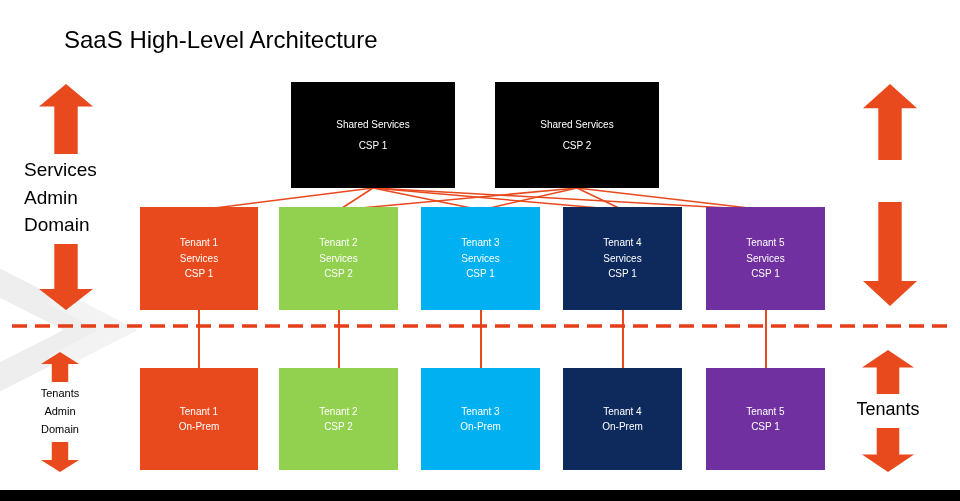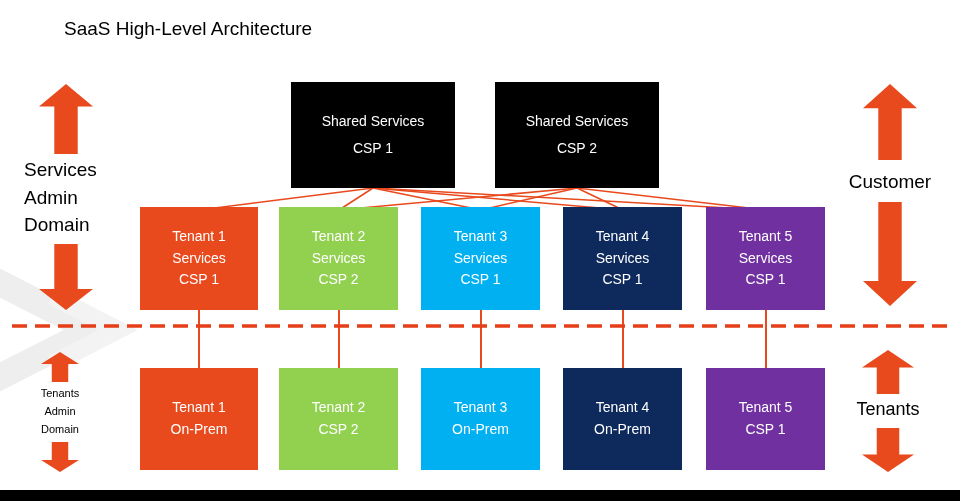--- a/index.html
+++ b/index.html
@@ -1,20 +1,20 @@
 <!DOCTYPE html>
 <html><head>
 <meta charset="utf-8">
 <style>
   html,body{margin:0;padding:0;background:#ffffff;}
   .canvas{position:relative;width:960px;height:501px;background:#ffffff;
           font-family:"Liberation Sans",sans-serif;overflow:hidden;}
-  .title{position:absolute;left:64px;top:18px;font-size:19px;color:#000;}
+  .title{position:absolute;left:64px;top:26px;font-size:24px;color:#000;}
   .box{position:absolute;display:flex;flex-direction:column;justify-content:center;
-       align-items:center;text-align:center;color:#fff;font-size:14px;z-index:3;}
+       align-items:center;text-align:center;color:#fff;font-size:10px;z-index:3;}
   .box span{display:block;line-height:1.55;}
   .shared-gap{margin-top:5px;}
   .svg-overlay{position:absolute;left:0;top:0;width:960px;height:501px;z-index:2;pointer-events:none;}
   .watermark{position:absolute;left:0;top:0;width:960px;height:501px;z-index:1;pointer-events:none;}
   .arrow{position:absolute;z-index:3;}
   .label{position:absolute;color:#000;z-index:4;}
   .label-large{font-size:19px;line-height:1.45;}
   .label-small{font-size:11px;line-height:1.65;text-align:center;}
   .label-center{text-align:center;}
   .bottom-bar{position:absolute;left:0;top:490px;width:960px;height:11px;background:#000;z-index:5;}
@@ -129,21 +129,20 @@
     <div>Admin</div>
     <div>Domain</div>
   </div>
   <svg class="arrow" style="left:41px;top:442px;width:38px;height:30px;" viewBox="0 0 60 100" preserveAspectRatio="none">
     <polygon points="30,100 60,60 43,60 43,0 17,0 17,60 0,60" style="fill: rgb(232, 73, 29);"></polygon>
   </svg>
 
   <svg class="arrow" style="left:863px;top:84px;width:54px;height:76px;" viewBox="0 0 60 100" preserveAspectRatio="none">
     <polygon points="30,0 60,32 43,32 43,100 17,100 17,32 0,32" style="fill: rgb(232, 73, 29);"></polygon>
   </svg>
-  <div class="label label-large label-center" style="left:840px;top:168px;width:100px;">Customer</div>
   <svg class="arrow" style="left:863px;top:202px;width:54px;height:104px;" viewBox="0 0 60 100" preserveAspectRatio="none">
     <polygon points="30,100 60,76 43,76 43,0 17,0 17,76 0,76" style="fill: rgb(232, 73, 29);"></polygon>
   </svg>
 
   <svg class="arrow" style="left:862px;top:350px;width:52px;height:44px;" viewBox="0 0 60 100" preserveAspectRatio="none">
     <polygon points="30,0 60,40 43,40 43,100 17,100 17,40 0,40" style="fill: rgb(232, 73, 29);"></polygon>
   </svg>
   <div class="label label-center" style="left:850px;top:399px;width:76px;font-size:18px;">Tenants</div>
   <svg class="arrow" style="left:862px;top:428px;width:52px;height:44px;" viewBox="0 0 60 100" preserveAspectRatio="none">
     <polygon points="30,100 60,60 43,60 43,0 17,0 17,60 0,60" style="fill: rgb(232, 73, 29);"></polygon>

